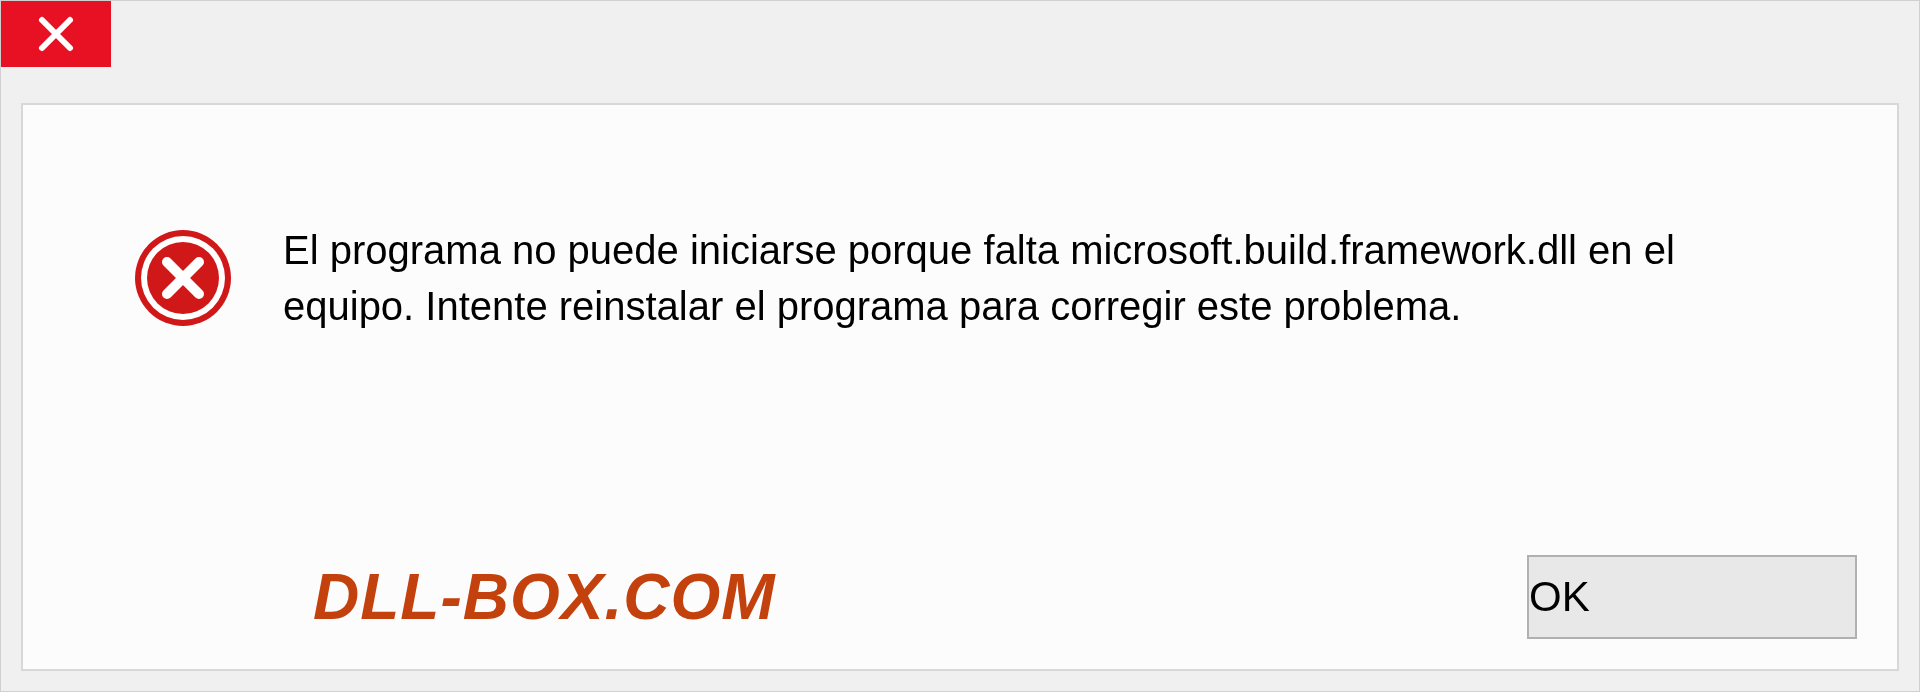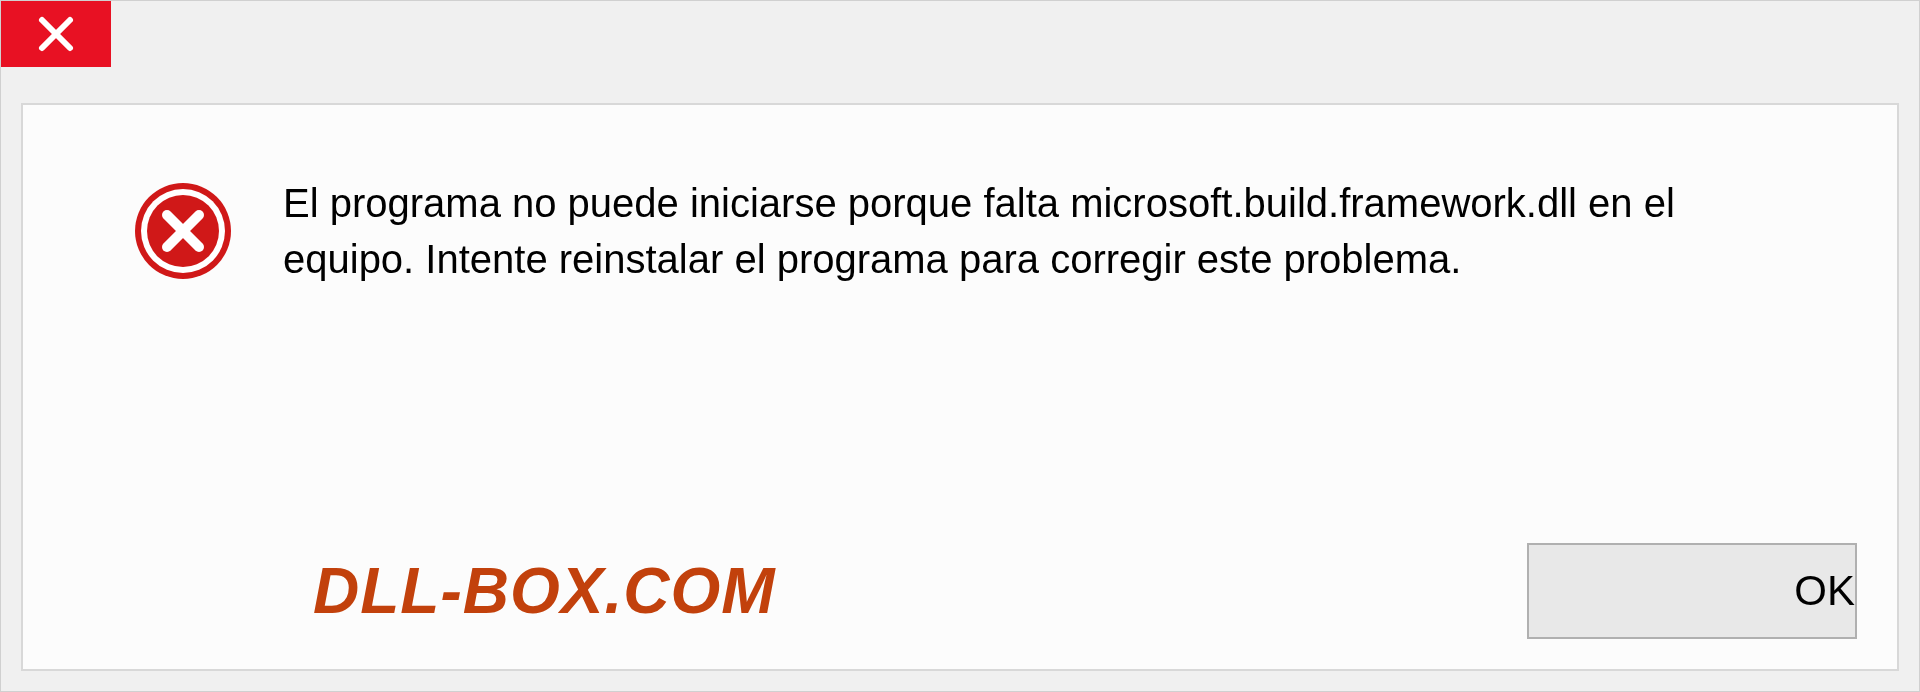--- a/index.html
+++ b/index.html
@@ -67,20 +67,21 @@
       flex-direction: column;
       justify-content: space-between;
       padding: 0;
     }
     
     .message-row {
       display: flex;
       align-items: center;
       padding: 70px 100px 40px 110px;
       gap: 50px;
+      margin-top: 47px;
     }
     
     .error-icon {
       width: 100px;
       height: 100px;
       flex-shrink: 0;
     }
     
     .message-text {
       font-size: 40px;
@@ -100,30 +101,30 @@
       font-size: 64px;
       font-weight: 900;
       color: #c2410c;
       font-style: italic;
       letter-spacing: 1px;
       font-family: Arial, sans-serif;
     }
     
     .ok-btn {
       width: 330px;
-      height: 96px;
+      height: 84px;
       background: #e8e8e8;
       border: 2px solid #b0b0b0;
       font-size: 42px;
       color: #000;
       cursor: pointer;
       font-family: inherit;
       display: flex;
       align-items: center;
-      justify-content: flex-end;
+      justify-content: flex-start;
     }
   </style>
 </head>
 <body>
 
 <div class="dialog">
 
   <div class="title-bar">
     <div class="close-btn">
       <svg viewBox="0 0 40 40">

